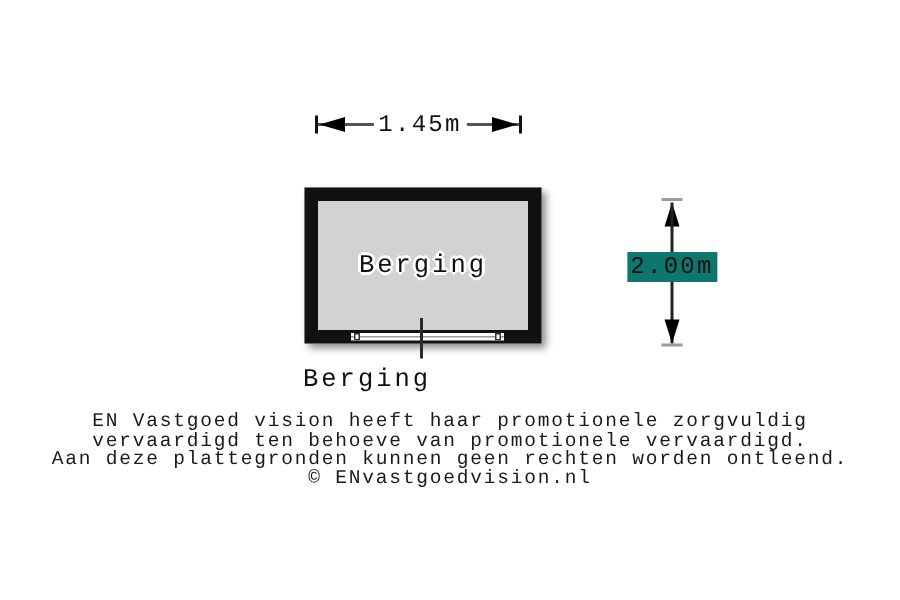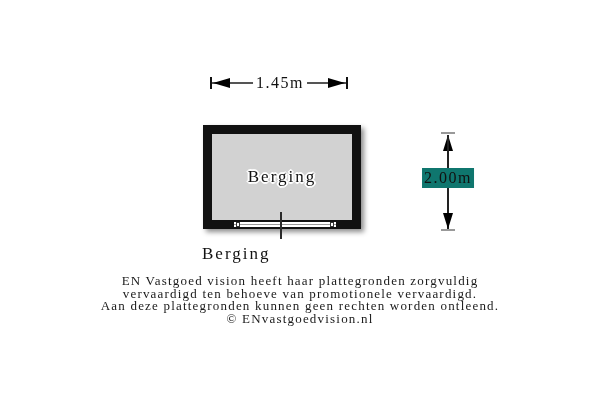--- a/index.html
+++ b/index.html
@@ -1,20 +1,20 @@
 <!DOCTYPE html>
 <html style="--background: #ffffff; --wall: #111111; --room-fill: #d2d2d2; --dim-line: #555555; --dim-cap: #999999; --text: #1a1a1a;"><head>
 <meta charset="utf-8">
 <style>
   html,body{margin:0;padding:0;}
   .canvas{
     position:relative;
     width:600px;height:382px;
     background:var(--background,#fff);
-    font-family:Liberation Serif, serif;
+    font-family:Liberation Mono, monospace;
     overflow:hidden;
     color:var(--text,#1a1a1a);
   }
   
   .dim-h-line{position:absolute;left:212px;top:82px;width:134px;height:2px;background:var(--dim-line,#555);}
   .dim-tick-v{position:absolute;top:77px;width:2px;height:12px;background:#111;}
   .tick-left{left:210px;}
   .tick-right{left:346px;}
   .arrow-left{position:absolute;left:213px;top:78px;width:0;height:0;
     border-top:5px solid transparent;border-bottom:5px solid transparent;
@@ -95,19 +95,19 @@
   <div class="dim-cap cap-top"></div>
   <div class="arrow-up"></div>
   <div class="dim-v-line"></div>
   <div class="arrow-down"></div>
   <div class="dim-cap cap-bottom"></div>
   <div class="dim-v-label">2.00m</div>
 
   <div class="caption">Berging</div>
 
   <div class="disclaimer">
-    <div>EN Vastgoed vision heeft haar plattegronden zorgvuldig</div>
+    <div>EN Vastgoed vision heeft haar promotionele zorgvuldig</div>
     <div>vervaardigd ten behoeve van promotionele vervaardigd.</div>
     <div>Aan deze plattegronden kunnen geen rechten worden ontleend.</div>
     <div>© ENvastgoedvision.nl</div>
   </div>
 
 </div>
 
 </body></html>

